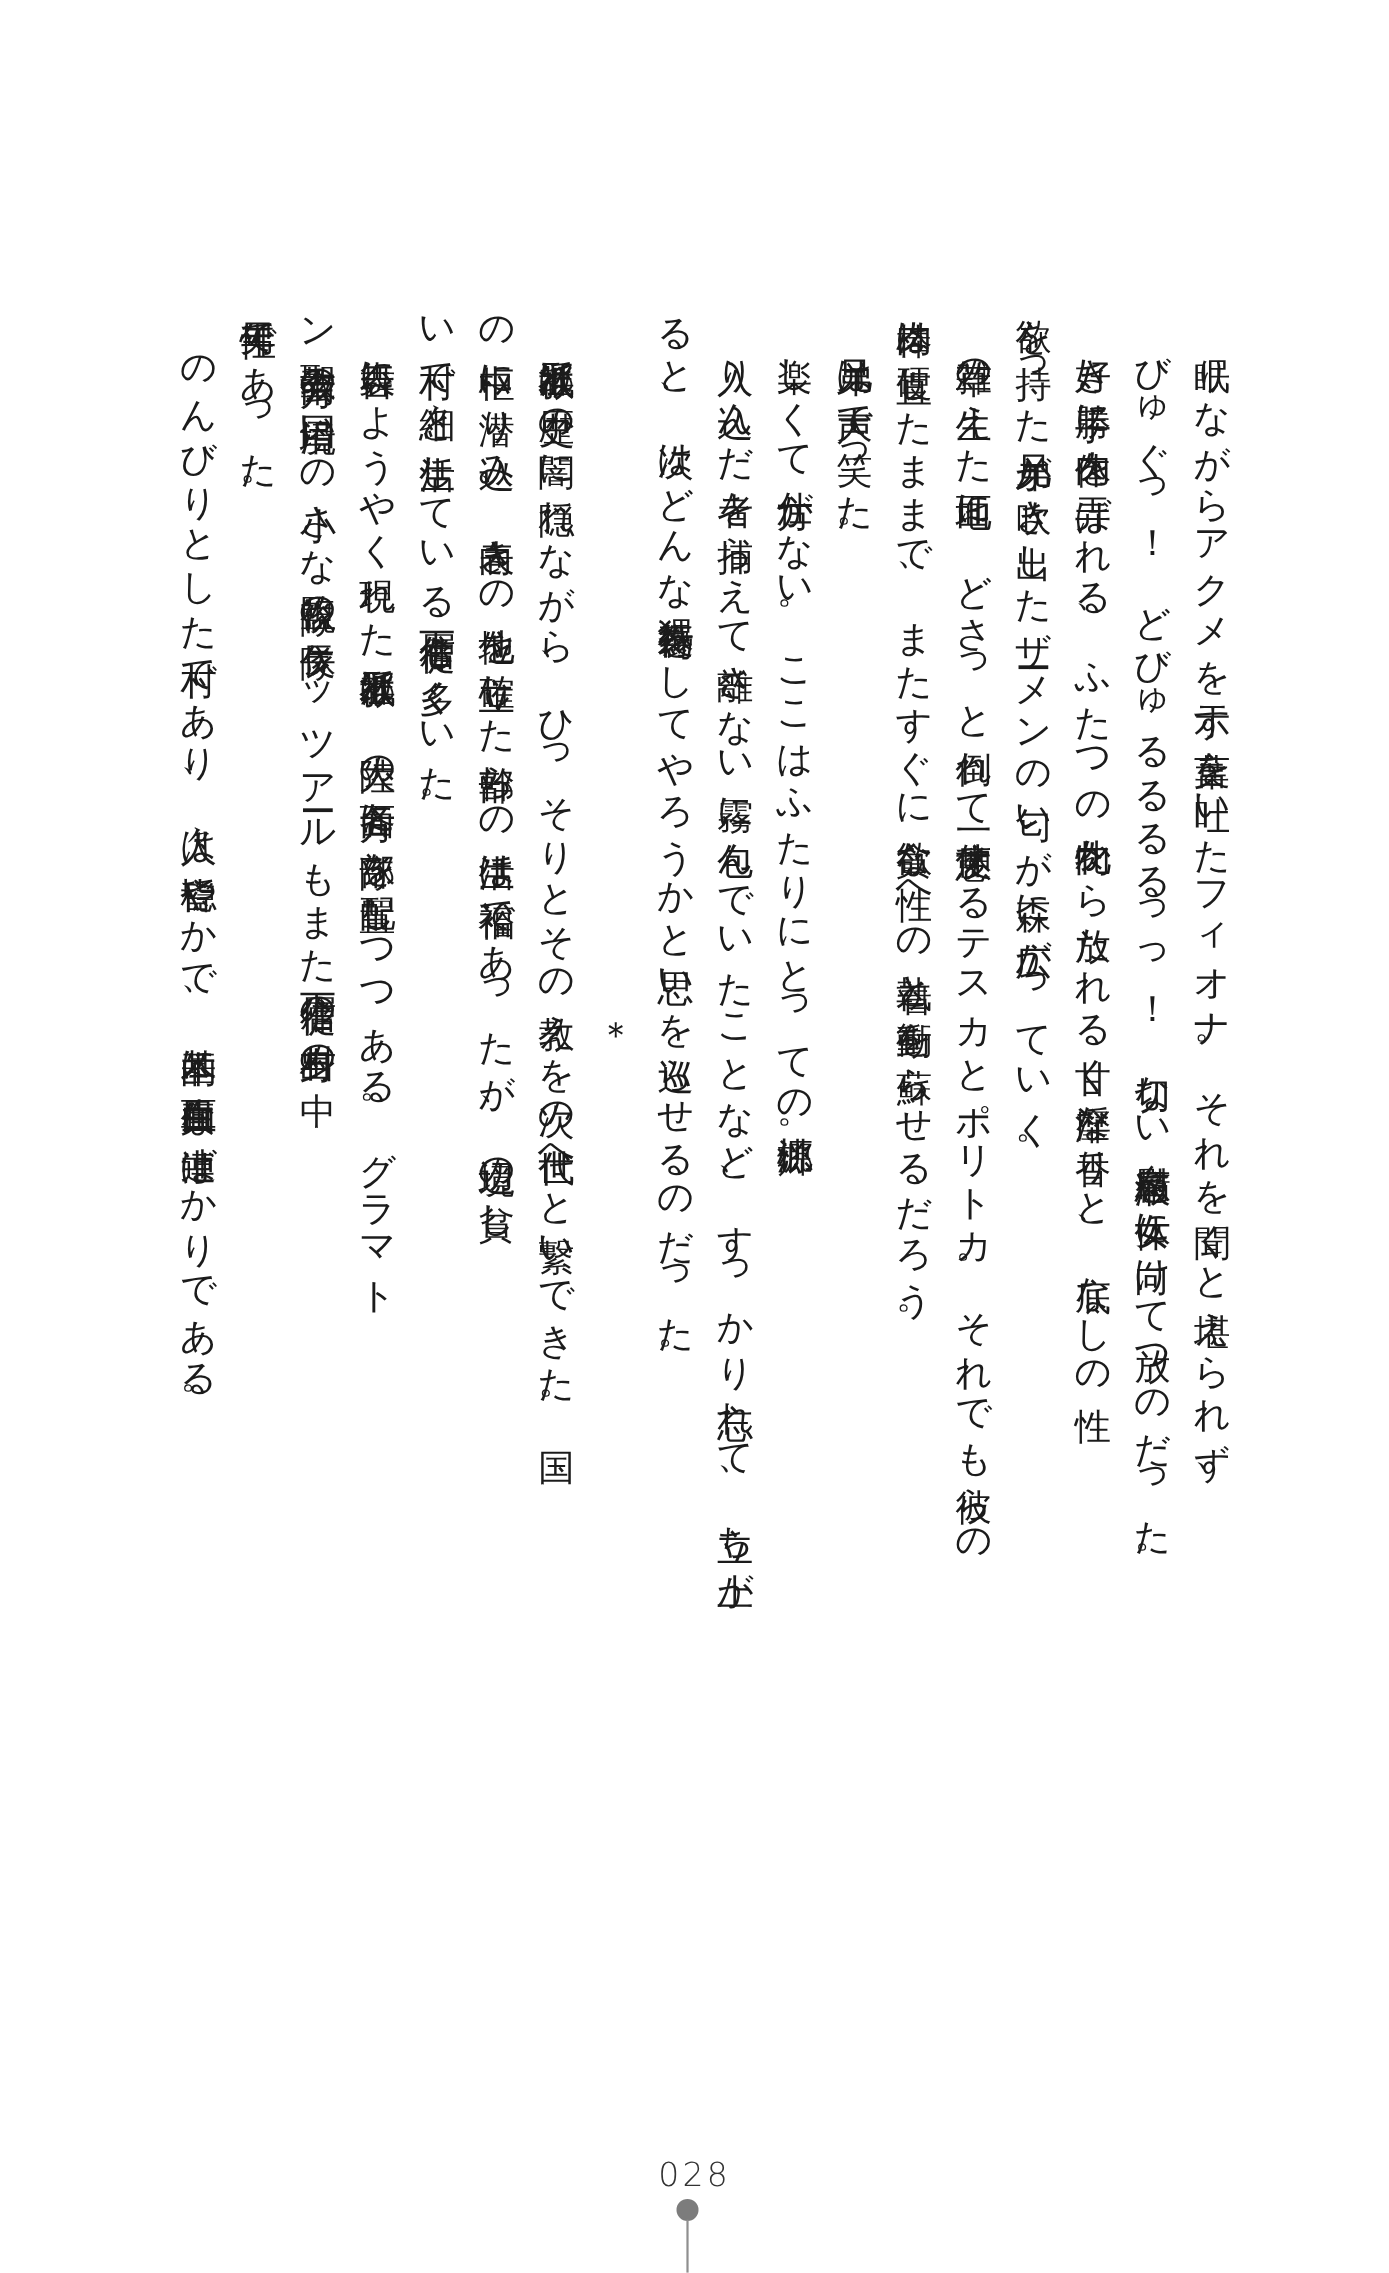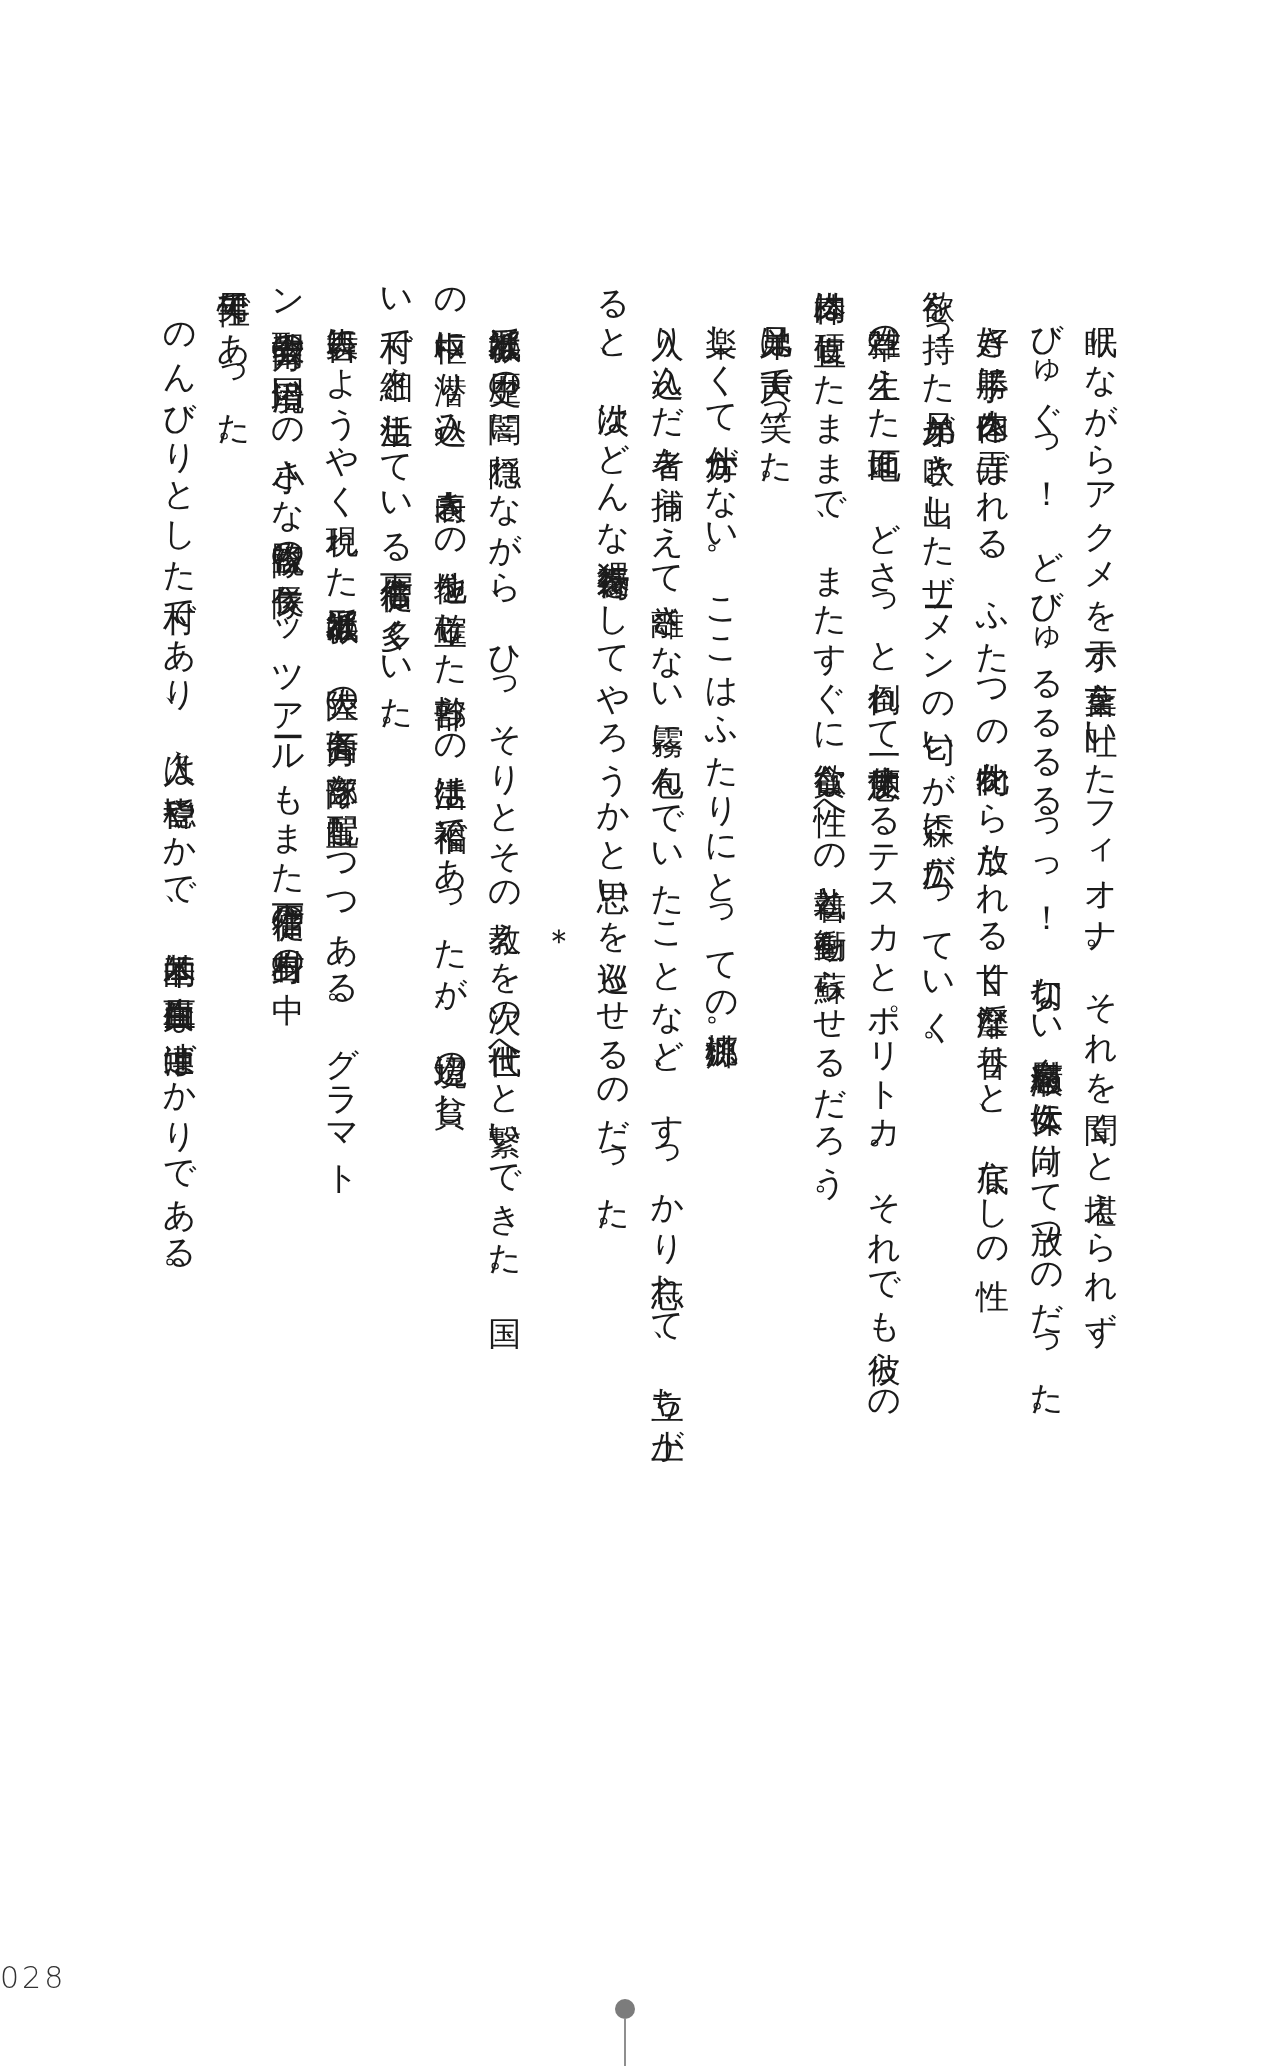--- a/index.html
+++ b/index.html
@@ -38,20 +38,21 @@
   }
   .col.ast {
     text-indent: 640px;
   }
   
   .page-number {
     position: absolute;
     top: 1960px;
     left: 0;
     width: 1263px;
+    text-align: center;
     font-family: "DejaVu Sans", "Liberation Sans", sans-serif;
     font-weight: 200;
     font-size: 30px;
     letter-spacing: 3px;
     color: #333333;
   }
   .footer-dot {
     position: absolute;
     left: 615px;
     top: 1999px;

